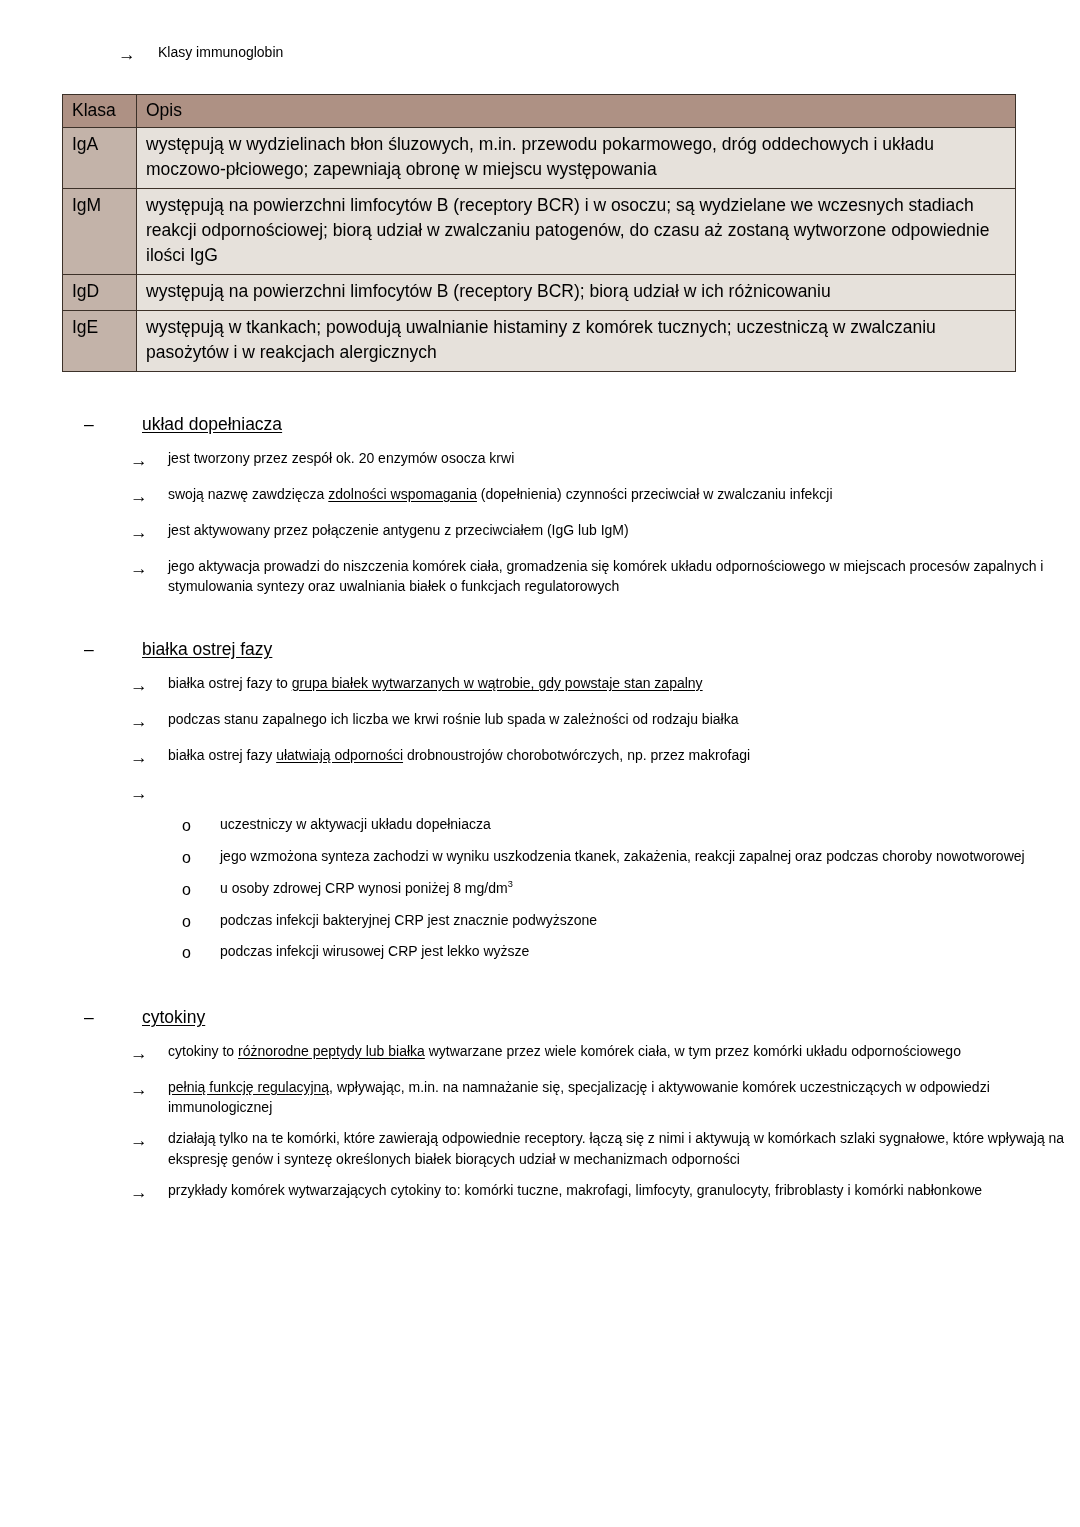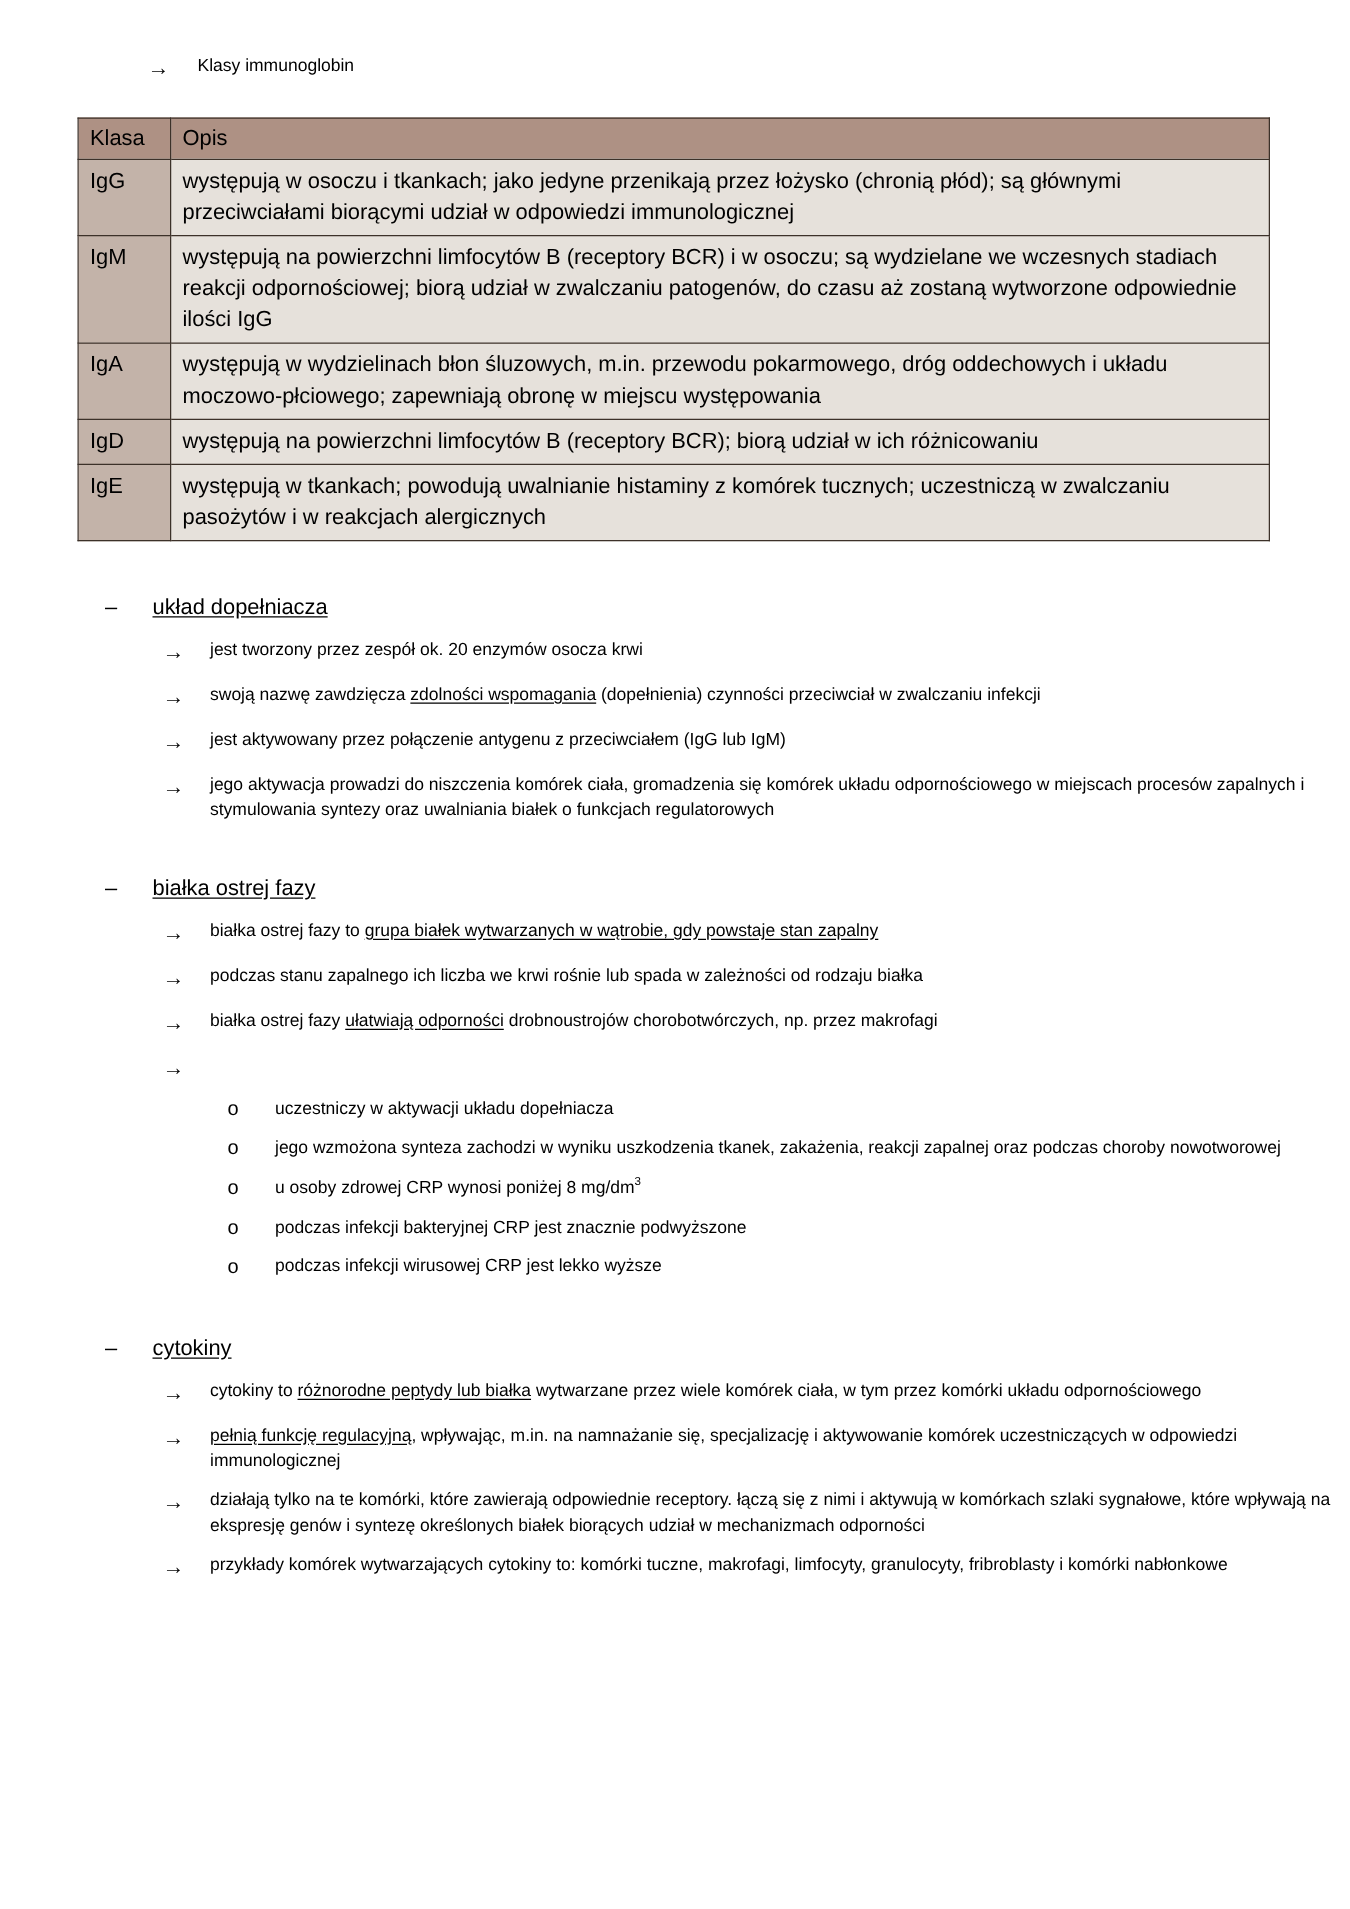--- a/index.html
+++ b/index.html
@@ -43,21 +43,21 @@
     font-size: 14px;
   }
 
   
   .lvl-arrow-top { margin: 42px 0 0 0; padding-left: 118px; }
   .lvl-arrow-top .marker { width: 40px; }
 
   
   .lvl-dash { padding-left: 84px; margin-top: 0; }
   .lvl-dash .marker { width: 38px; }
-  .lvl-dash .text { font-size: 17.5px; }
+  .lvl-dash .text { font-size: 17.5px; margin-left: 20px; }
 
   
   .lvl-arrow { padding-left: 130px; margin-top: 10px; }
   .lvl-arrow .marker { width: 38px; }
 
   
   .lvl-circle { padding-left: 182px; margin-top: 8px; }
   .lvl-circle .marker { width: 38px; font-size: 16px; }
 
   .u { text-decoration: underline; text-underline-offset: 2px; }
@@ -120,30 +120,26 @@
           <col>
         </colgroup>
       <thead>
         <tr>
           <th class="h-klasa">Klasa</th>
           <th class="h-opis">Opis</th>
         </tr>
       </thead>
       <tbody id="ig-body">
           <tr>
-            <td class="klasa">IgG</td>
-            <td class="opis">występują w osoczu i tkankach; jako jedyne przenikają przez łożysko (chronią płód); są głównymi przeciwciałami biorącymi udział w odpowiedzi immunologicznej</td>
+            <td class="klasa">IgA</td>
+            <td class="opis">występują w wydzielinach błon śluzowych, m.in. przewodu pokarmowego, dróg oddechowych i układu moczowo-płciowego; zapewniają obronę w miejscu występowania</td>
           </tr>
           <tr>
             <td class="klasa">IgM</td>
             <td class="opis">występują na powierzchni limfocytów B (receptory BCR) i w osoczu; są wydzielane we wczesnych stadiach reakcji odpornościowej; biorą udział w zwalczaniu patogenów, do czasu aż zostaną wytworzone odpowiednie ilości IgG</td>
-          </tr>
-          <tr>
-            <td class="klasa">IgA</td>
-            <td class="opis">występują w wydzielinach błon śluzowych, m.in. przewodu pokarmowego, dróg oddechowych i układu moczowo-płciowego; zapewniają obronę w miejscu występowania</td>
           </tr>
           <tr>
             <td class="klasa">IgD</td>
             <td class="opis">występują na powierzchni limfocytów B (receptory BCR); biorą udział w ich różnicowaniu</td>
           </tr>
           <tr>
             <td class="klasa">IgE</td>
             <td class="opis">występują w tkankach; powodują uwalnianie histaminy z komórek tucznych; uczestniczą w zwalczaniu pasożytów i w reakcjach alergicznych</td>
           </tr>
         </tbody>

